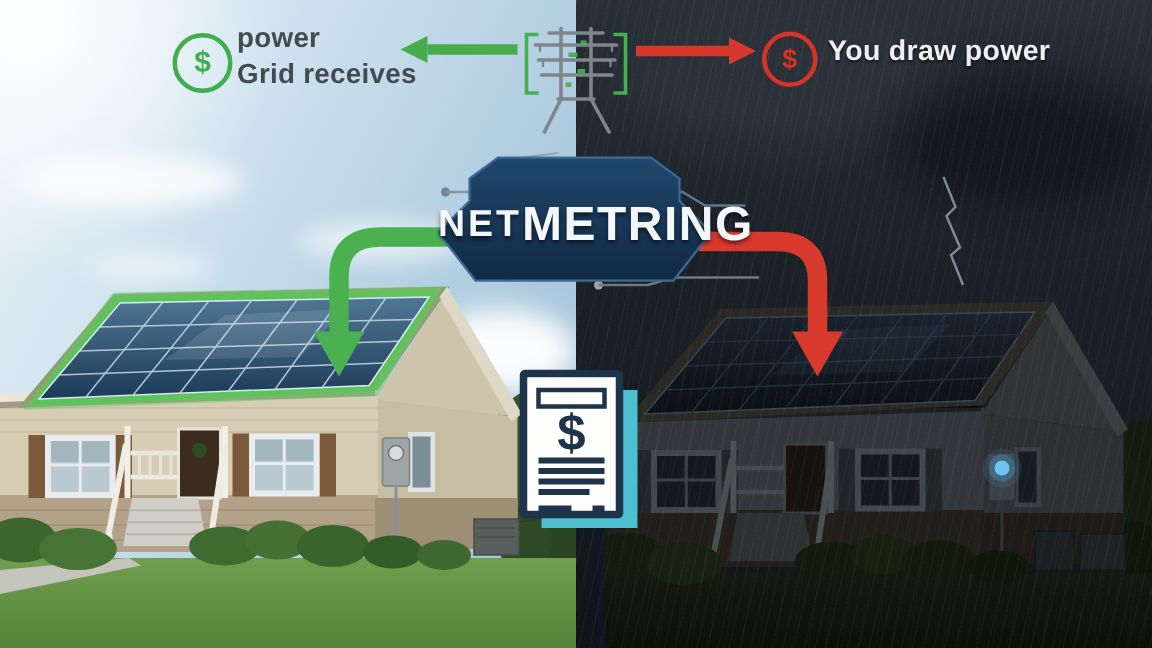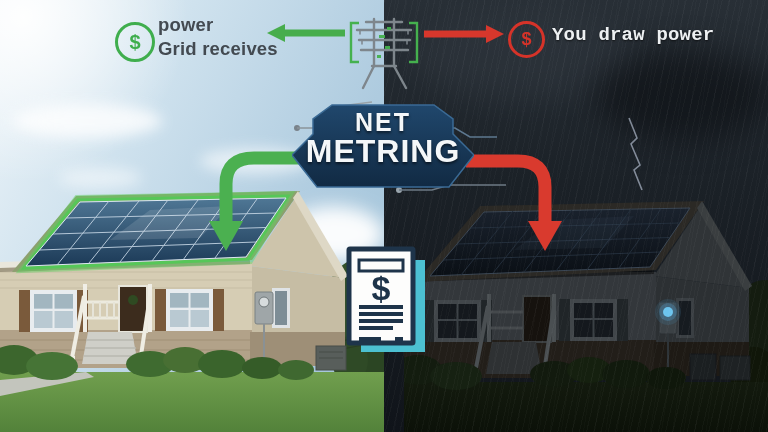--- a/index.html
+++ b/index.html
@@ -36,28 +36,28 @@
     font-weight:bold;background:transparent;
   }
   #dc-left{left:115px;top:22px;width:34px;height:34px;border:3.5px solid #3fae4d;color:#3fae4d;font-size:20px;}
   #dc-right{left:508px;top:21px;width:31px;height:31px;border:3px solid #d63329;color:#d63329;font-size:18px;}
   #label-left{
     left:158px;top:13px;width:120px;font-size:18.5px;line-height:24px;
     font-weight:bold;color:#434a51;letter-spacing:.2px;
   }
   #label-right{
     left:552px;top:24px;font-size:19px;font-weight:bold;color:#edf0f2;
-    white-space:nowrap;letter-spacing:.2px;text-shadow:0 1px 2px rgba(0,0,0,.6);font-family:Liberation Mono, monospace;
+    white-space:nowrap;letter-spacing:.2px;text-shadow:0 1px 2px rgba(0,0,0,.6);
   }
 
   
   #badge{left:292px;top:103px;width:182px;height:86px;}
   #badge svg{position:absolute;left:0;top:0;}
   #badge .txt{
-    position:absolute;inset:0;display:flex;flex-direction:column;
+    position:absolute;inset:0;display:flex;flex-direction:row;
     align-items:center;justify-content:flex-start;padding-top:6px;
     color:#f4f7f9;font-weight:bold;text-shadow:0 2px 3px rgba(0,0,0,.55);
   }
   #badge .l1{font-size:25px;letter-spacing:2px;line-height:27px;}
   #badge .l2{font-size:32px;letter-spacing:1px;line-height:30px;}
 
   
   #bill{left:345px;top:246px;width:86px;height:110px;}
 </style>
 </head>

